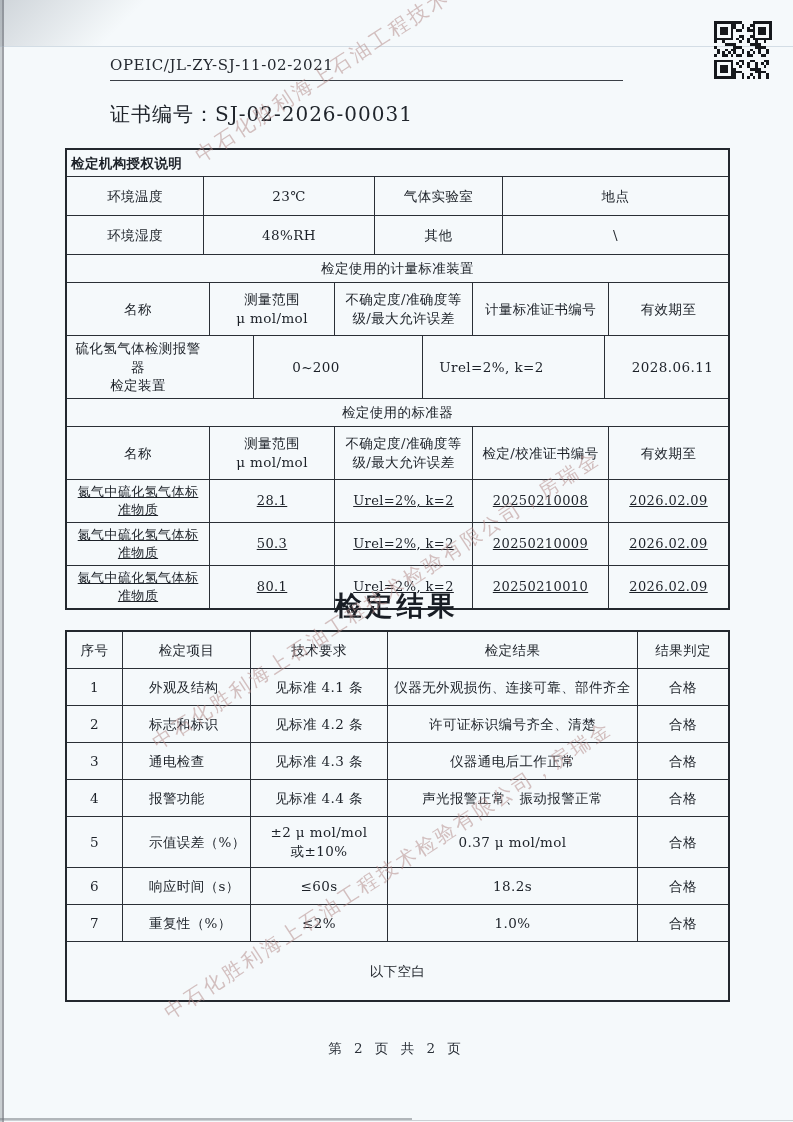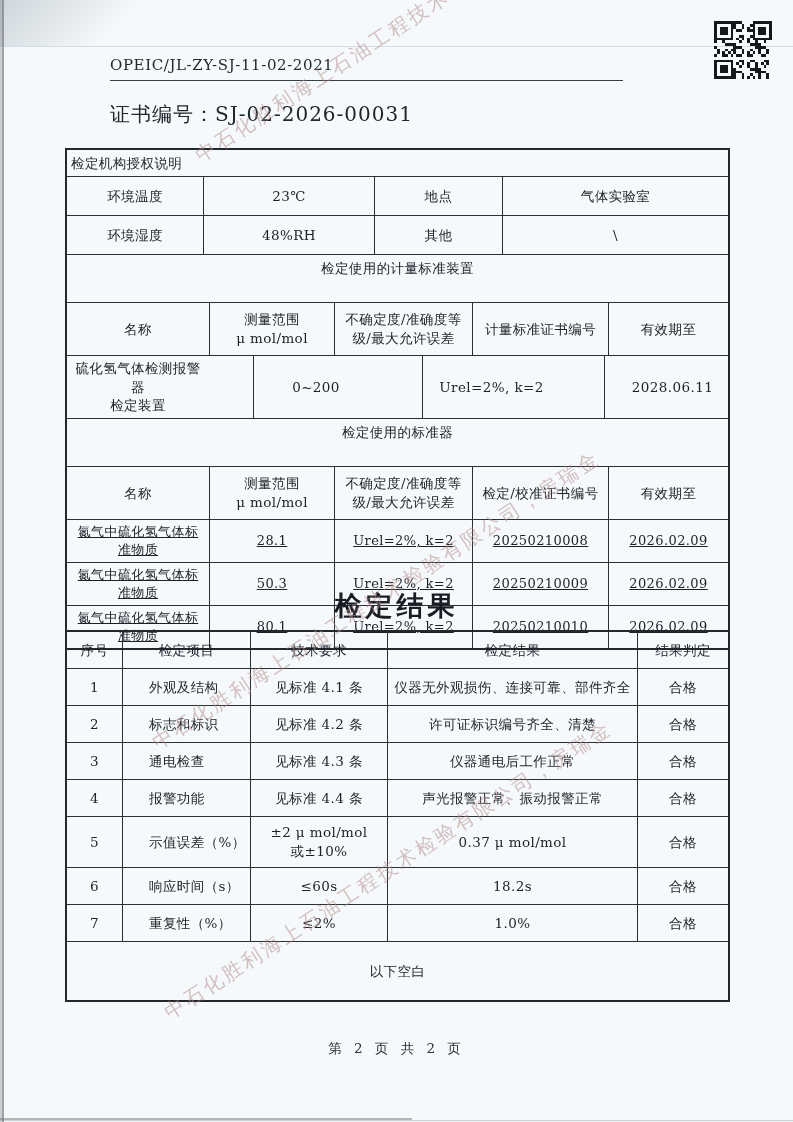--- a/index.html
+++ b/index.html
@@ -30,29 +30,29 @@
   .wm2{left:147px;top:733px;}
   .wm3{left:159px;top:1003px;}
   
   .tbl{position:absolute;left:65px;width:661px;border:2.2px solid #23282e;background:transparent;z-index:2;}
   .row{display:grid;border-top:1.4px solid #2a2f36;}
   .row:first-child{border-top:none;}
   .cell{display:flex;align-items:center;justify-content:center;text-align:center;
         padding:3px 4px;font-size:13.5px;line-height:1.38;letter-spacing:.4px;
         border-left:1.4px solid #2a2f36;white-space:pre-line;}
   .cell:first-child{border-left:none;}
-  .cell.left{justify-content:flex-start;text-align:right;}
+  .cell.left{justify-content:flex-start;text-align:right;font-weight:bold;}
   .env{grid-template-columns:136px 171px 128px auto;}
   .dev{grid-template-columns:142px 125px 138px 136px auto;}
   .res{grid-template-columns:55px 128px 137px 250px auto;}
   .full{grid-template-columns:auto;}
   .r-auth{min-height:26px;}
   .r-env{min-height:38px;}
   .r-title{min-height:27px;}
-  .r-head{min-height:52px;margin-top:20px;}
+  .r-head{min-height:52px;}
   .r-dev{min-height:56px;gap:44px;}
   .r-std{min-height:39px;text-decoration:underline;}
   .r-std .cell{font-size:13px;}
   .rt-head{min-height:36px;}
   .rt-row{min-height:36px;}
   .rt-tall{min-height:50px;}
   .rt-blank{min-height:58px;}
   .results-title{position:absolute;left:0;top:588px;width:100%;text-align:center;
     font-size:27px;font-weight:700;letter-spacing:4px;color:#181d24;z-index:2;}
   .footer{position:absolute;left:0;top:1040px;width:100%;text-align:center;
@@ -287,22 +287,22 @@
         <rect x="19" y="20" width="1" height="1" fill="#15181c"></rect>
       </svg></div>
 
   <div class="tbl" style="top:148px;">
     <div class="row full r-auth">
       <div class="cell left">检定机构授权说明</div>
     </div>
     <div class="row env r-env">
       <div class="cell">环境温度</div>
       <div class="cell">23℃</div>
+      <div class="cell">气体实验室</div>
       <div class="cell">地点</div>
-      <div class="cell">气体实验室</div>
     </div>
     <div class="row env r-env">
       <div class="cell">环境湿度</div>
       <div class="cell">48%RH</div>
       <div class="cell">其他</div>
       <div class="cell">\</div>
     </div>
     <div class="row full r-title">
       <div class="cell">检定使用的计量标准装置</div>
     </div>

